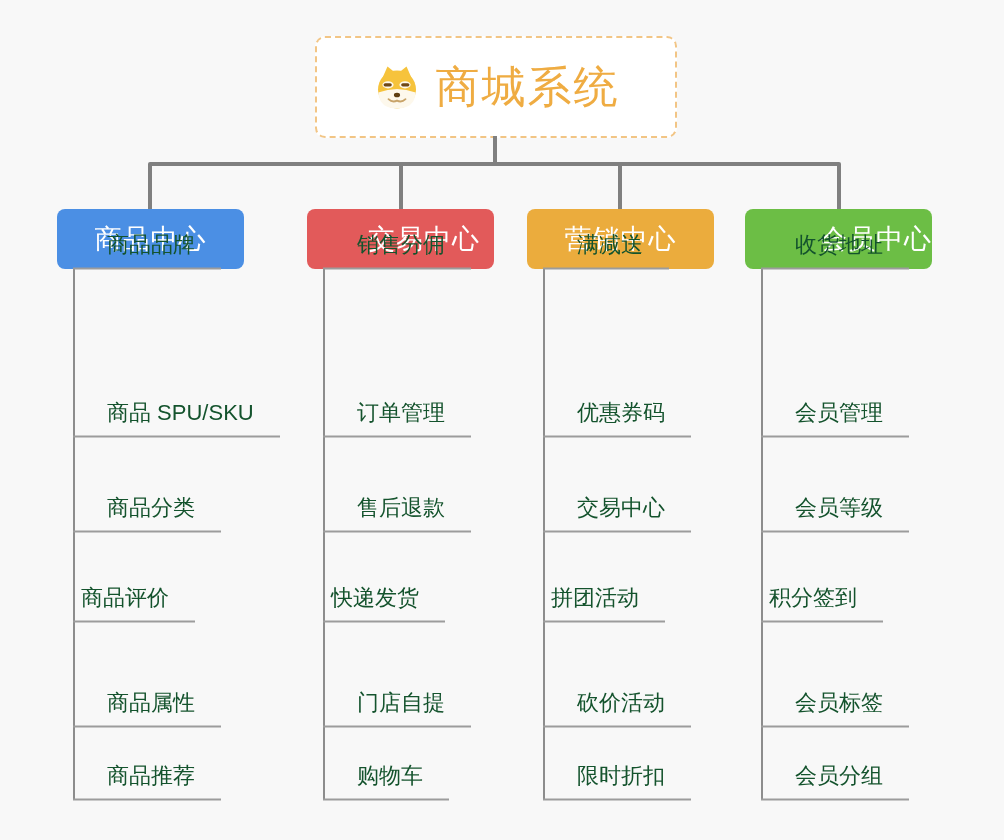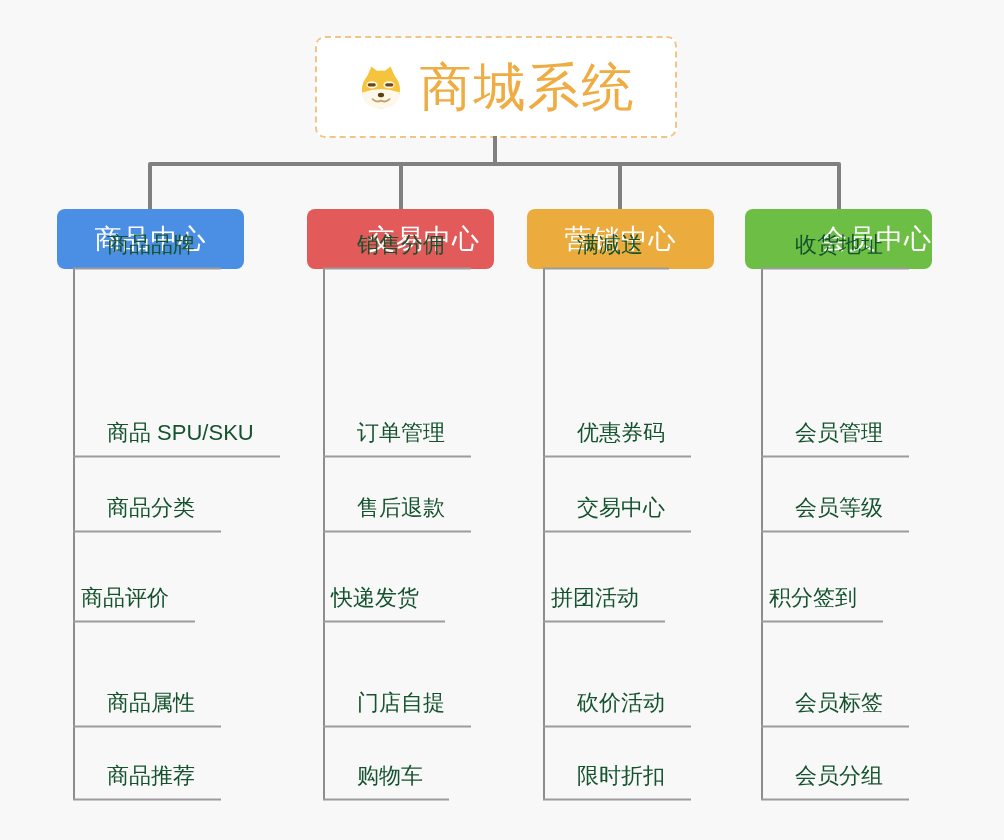--- a/index.html
+++ b/index.html
@@ -23,21 +23,21 @@
     width: 362px; height: 102px;
     background: #ffffff;
     border: 2px dashed #F2C585;
     border-radius: 10px;
     display: flex;
     align-items: center;
     justify-content: center;
     gap: 15px;
   }
   .root-title {
-    font-size: 52px;
+    font-size: 44px;
     letter-spacing: 2px;
     color: #EFAC42;
     line-height: 1;
   }
   .root-icon { width: 48px; height: 48px; display: block; }
 
   
   .conn { position: absolute; background: #808080; }
   .conn-stem  { left: 493px; top: 136px; width: 4px; height: 28px; }
   .conn-hbar  { left: 148px; top: 162px; width: 693px; height: 4px; border-radius: 2px; }
@@ -85,21 +85,21 @@
     left: 0;
     transform: translateY(-100%);
     white-space: nowrap;
     font-size: 22px;
     color: #14532d;
     padding: 0 26px 9px 34px;
     border-bottom: 2px solid #9c9c9c;
     line-height: 1.25;
   }
   .leaf:nth-of-type(1) { top: 84px; }
-  .leaf:nth-of-type(2) { top: 188px; }
+  .leaf:nth-of-type(2) { top: 168px; }
   .leaf:nth-of-type(3) { top: 263px; }
   .leaf:nth-of-type(4) { top: 353px; padding-left: 8px; }
   .leaf:nth-of-type(5) { top: 458px; }
   .leaf:nth-of-type(6) { top: 531px; }
 </style>
 </head>
 <body>
 
 <div class="canvas">
 

